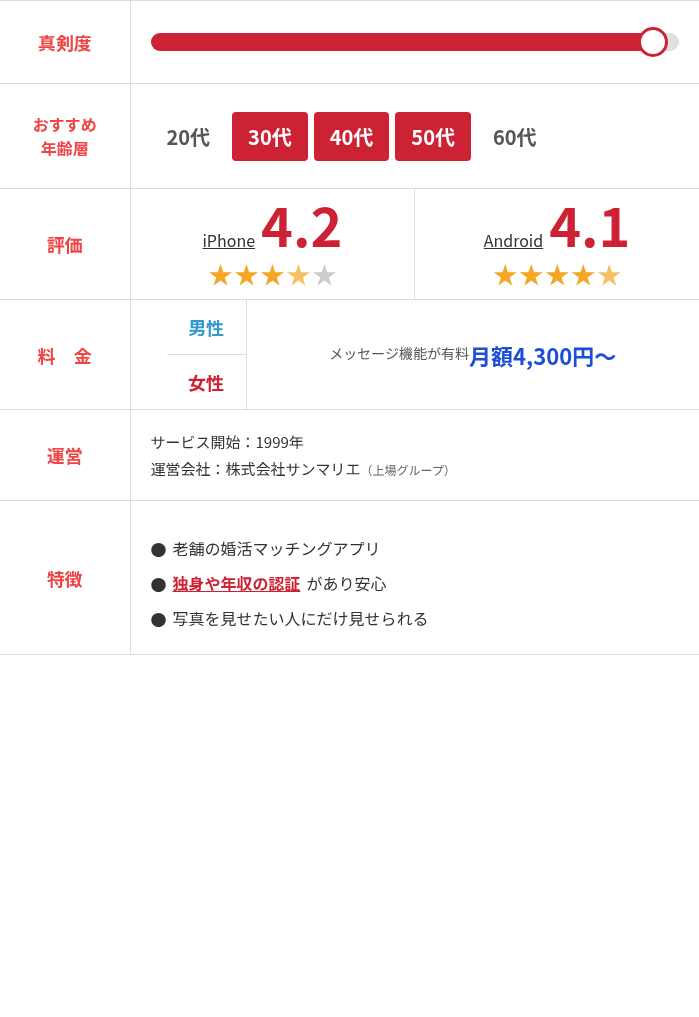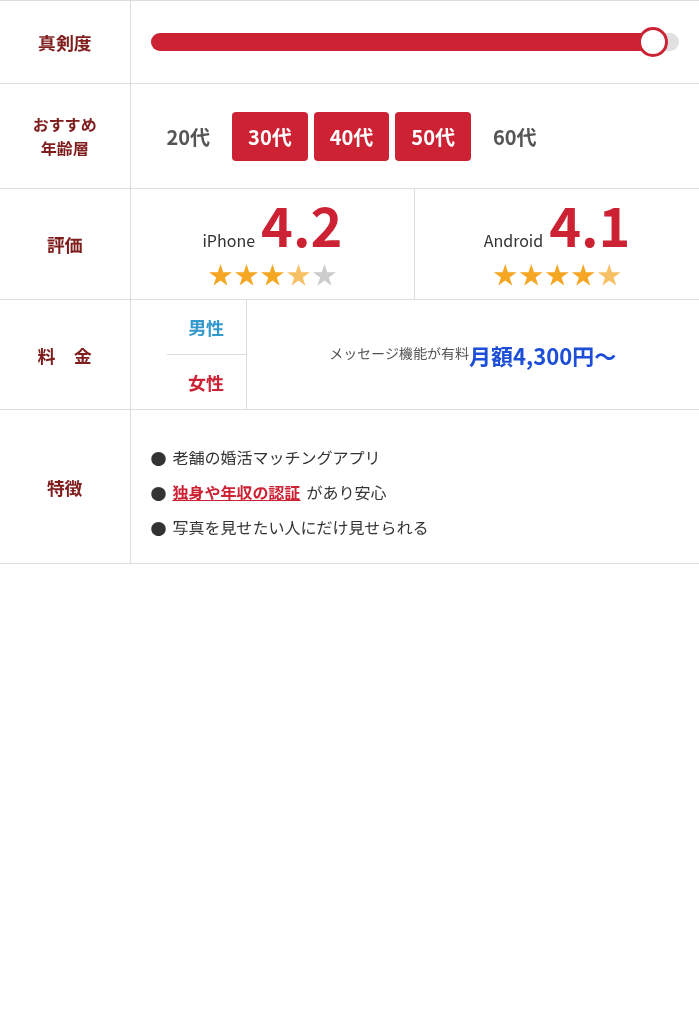--- a/index.html
+++ b/index.html
@@ -22,21 +22,21 @@
     }
     .table tr:first-child {
       border-top: 1px solid #ddd;
     }
     .label-cell {
       width: 130px;
       padding: 28px 10px;
       text-align: center;
       font-size: 18px;
       font-weight: bold;
-      color: #7f1d1d;
+      color: #ef4444;
       vertical-align: middle;
       border-right: 1px solid #ddd;
     }
     .content-cell {
       padding: 18px 20px;
       vertical-align: middle;
     }
 
     
     .slider-container {
@@ -108,20 +108,21 @@
     }
     .rating-label-row {
       display: flex;
       align-items: baseline;
       gap: 6px;
     }
     .rating-platform {
       font-size: 16px;
       color: #333;
       font-weight: normal;
+      text-decoration: underline;
     }
     .rating-score {
       font-size: 54px;
       font-weight: bold;
       color: #cc2233;
       line-height: 1;
     }
     .stars {
       display: flex;
       gap: 2px;
@@ -303,20 +304,29 @@
           <div class="gender-item gender-female">女性</div>
         </div>
         <div class="price-detail-col">
           <div class="price-note">メッセージ機能が有料</div>
           <div class="price-amount">月額4,300円〜</div>
         </div>
       </div>
     </td>
   </tr>
 
+  <tr>
+    <td class="label-cell">運営</td>
+    <td class="content-cell">
+      <div class="operation-text">
+        <div>サービス開始：1999年</div>
+        <div>運営会社：株式会社サンマリエ<span class="operation-small">（上場グループ）</span></div>
+      </div>
+    </td>
+  </tr>
 
   <tr>
     <td class="label-cell">特徴</td>
     <td class="content-cell">
       <ul class="features-list">
         <li>老舗の婚活マッチングアプリ</li>
         <li><span class="highlight-text">独身や年収の認証</span>があり安心</li>
         <li>写真を見せたい人にだけ見せられる</li>
       </ul>
     </td>

